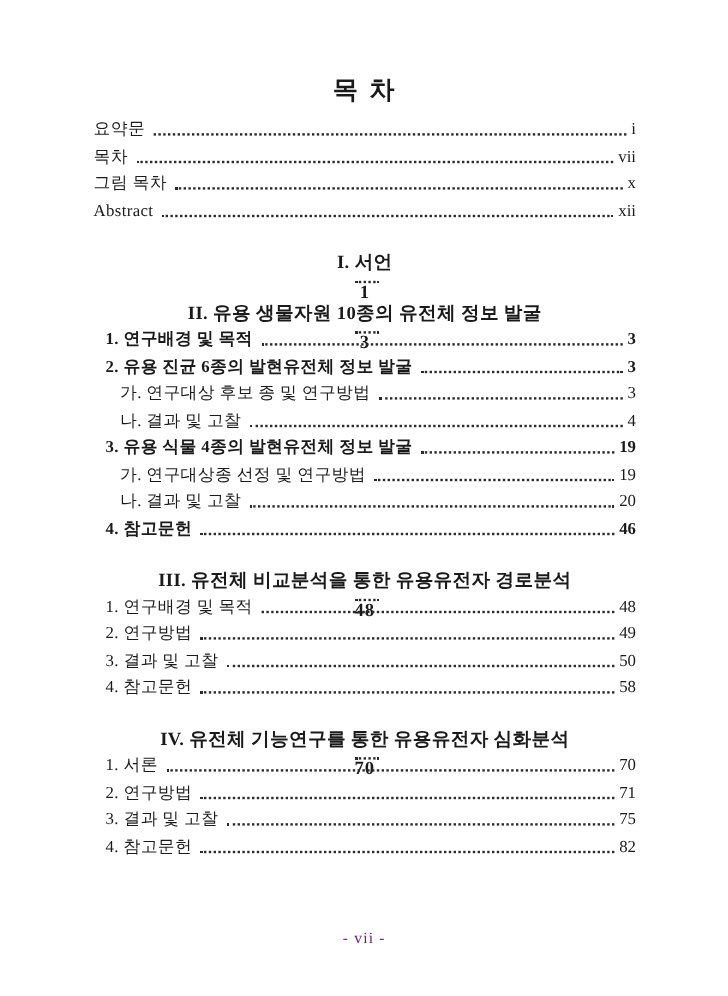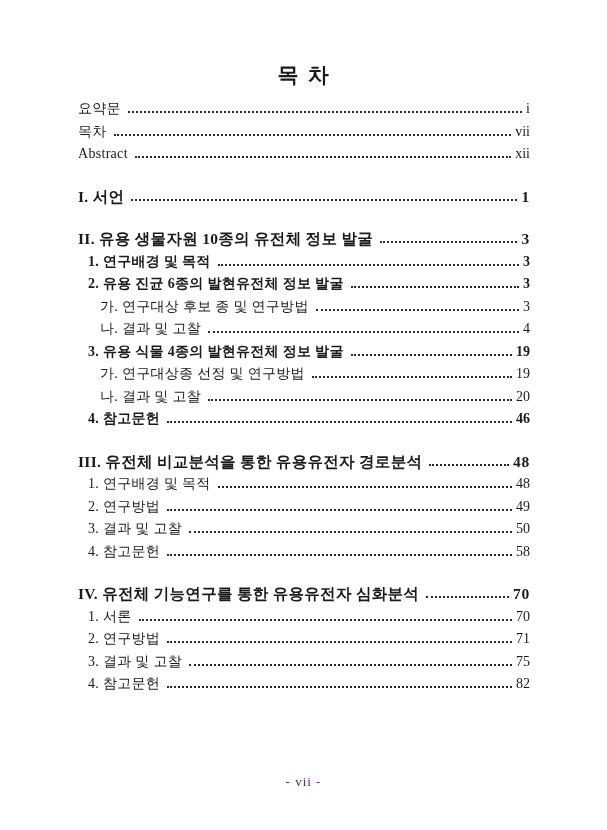--- a/index.html
+++ b/index.html
@@ -42,20 +42,21 @@
     position: relative;
     top: 3px;
     min-width: 20px;
   }
   .row .pg { white-space: nowrap; }
   .ch {
     font-weight: bold;
     font-size: 15.5px;
     letter-spacing: 0.8px;
     margin-top: 20px;
+    flex-direction: column;
   }
   .l1 { padding-left: 10px; }
   .l2 { padding-left: 22px; }
   .b  { font-weight: bold; }
   .footer {
     position: absolute;
     top: 774px; left: 0;
     width: 100%;
     text-align: center;
     font-size: 13px;
@@ -74,20 +75,25 @@
     <span class="lbl">요약문</span>
     <span class="dots"></span>
     <span class="pg">i</span>
   </div>
   <div class="row fm">
     <span class="lbl">목차</span>
     <span class="dots"></span>
     <span class="pg">vii</span>
   </div>
   <div class="row fm">
+    <span class="lbl">그림 목차</span>
+    <span class="dots"></span>
+    <span class="pg">x</span>
+  </div>
+  <div class="row fm">
     <span class="lbl">Abstract</span>
     <span class="dots"></span>
     <span class="pg">xii</span>
   </div>
 
   <div class="row ch">
     <span class="lbl">I. 서언</span>
     <span class="dots"></span>
     <span class="pg">1</span>
   </div>

